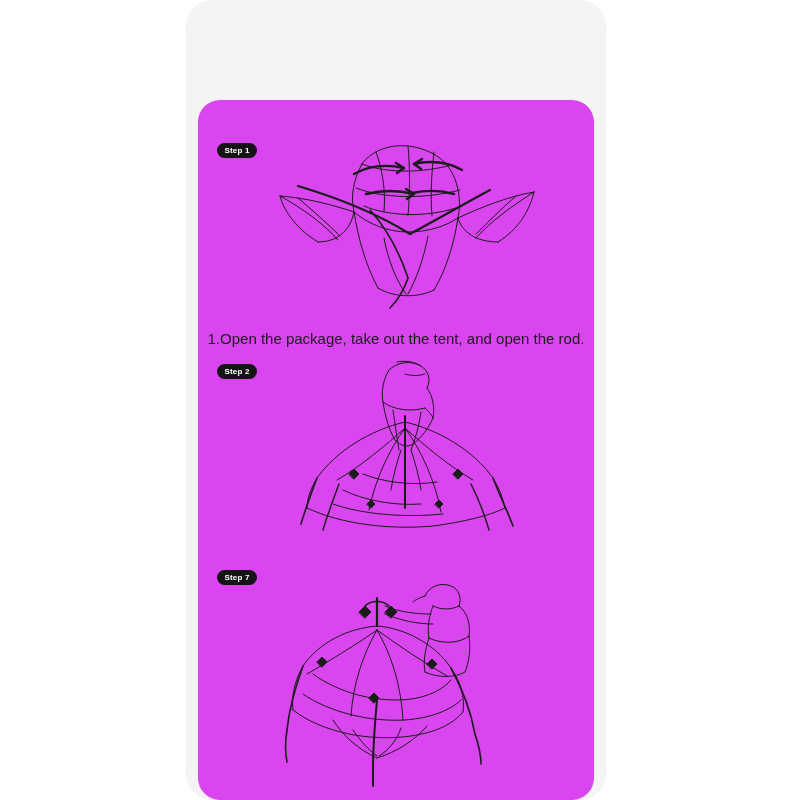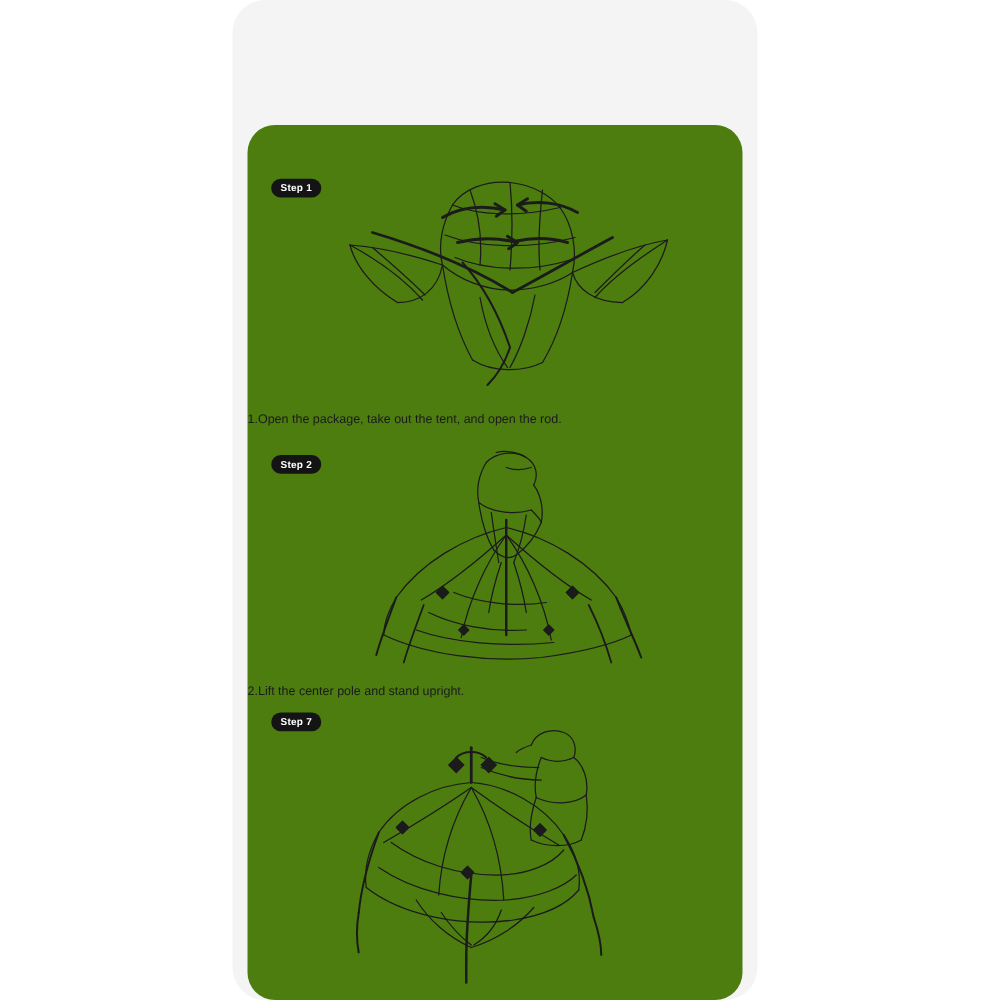--- a/index.html
+++ b/index.html
@@ -37,21 +37,21 @@
     color: #1b1b1b;
     letter-spacing: 0.2px;
   }
   
   .inner-card {
     position: absolute;
     left: 198px;
     top: 100px;
     width: 396px;
     height: 700px;
-    background: #4d7c0f;
+    background: #d946ef;
     border-radius: 22px;
   }
   .step-block {
     position: absolute;
     left: 0;
     width: 396px;
   }
   .step-badge {
     position: absolute;
     left: 19px;
@@ -63,21 +63,22 @@
     font-size: 8px;
     font-weight: bold;
     display: flex;
     align-items: center;
     justify-content: center;
     letter-spacing: 0.2px;
   }
   .step-caption {
     position: absolute;
     width: 396px;
-    font-size: 10px;
+    text-align: center;
+    font-size: 15px;
     color: #1b1b1b;
   }
   .illus {
     position: absolute;
   }
   .illus svg { display: block; }
 </style>
 </head>
 <body>
 
@@ -185,21 +186,20 @@
           <path d="M74 146 l4 -4 4 4 -4 4 z" fill="#1b1b1b"></path>
           <path d="M142 146 l4 -4 4 4 -4 4 z" fill="#1b1b1b"></path>
 
           <path d="M24 120 C18 136 12 152 8 166" stroke-width="1.6"></path>
           <path d="M200 120 C206 136 214 152 220 168" stroke-width="1.6"></path>
           <path d="M46 126 C40 142 34 158 30 172" stroke-width="1.4"></path>
           <path d="M178 126 C186 142 192 158 196 172" stroke-width="1.4"></path>
         </svg>
       </div>
 
-      <div class="step-caption" style="top:200px;">2.Lift the center pole and stand upright.</div>
     </div>
 
     <div class="step-block" style="top:466px;height:234px;">
       <div class="step-badge" style="top:4px;">Step 7</div>
 
       <div class="illus" style="left:75px;top:4px;">
         <svg width="270" height="220" viewBox="0 0 270 220" fill="none" stroke="#1b1b1b" stroke-width="1" stroke-linecap="round" stroke-linejoin="round">
 
           <path d="M152 26 C156 16 168 12 178 16 C186 19 189 28 186 36"></path>
           <path d="M152 26 C146 28 142 30 140 32"></path>

